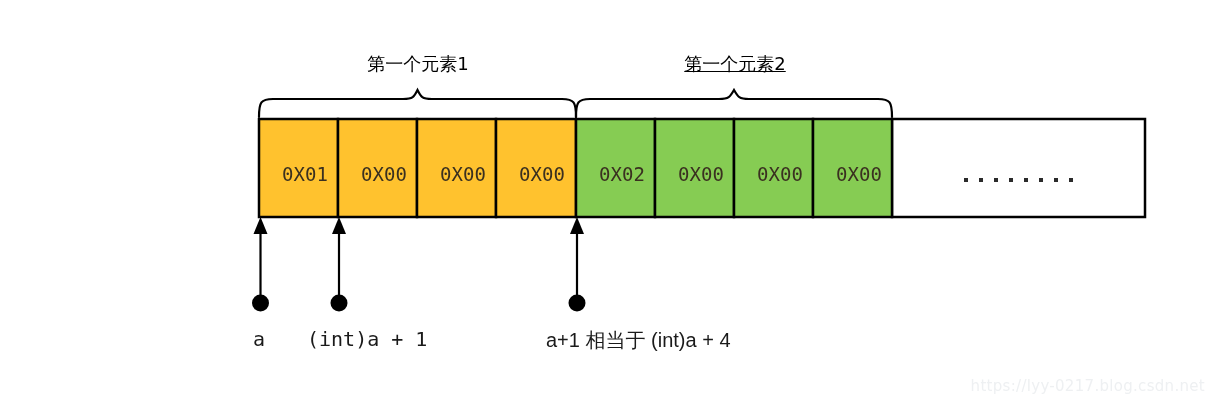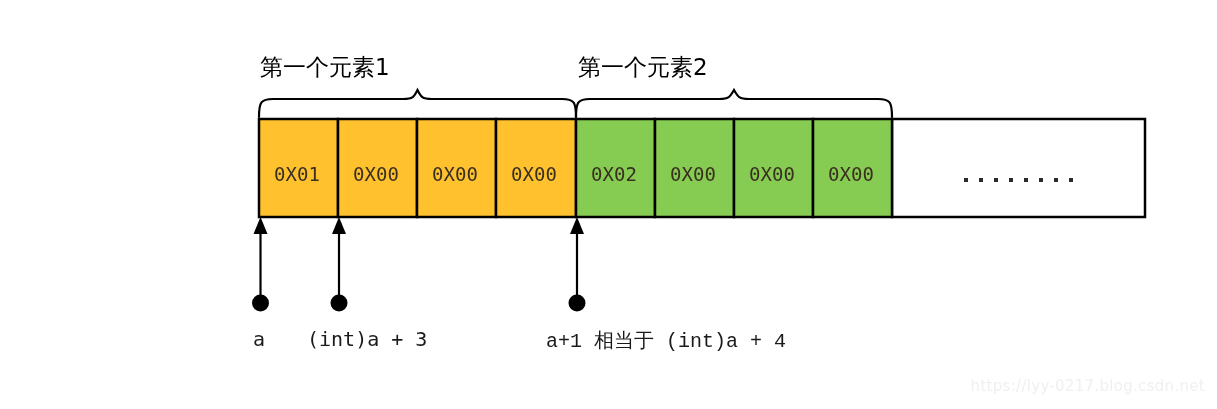--- a/index.html
+++ b/index.html
@@ -43,54 +43,55 @@
     font-size: 21px;
     line-height: 32px;
     color: #000000;
     letter-spacing: 0px;
   }
 
   
   .group-label {
     position: absolute;
     font-family: "DejaVu Sans", "Liberation Sans", sans-serif;
-    font-size: 23px;
+    font-size: 18px;
     color: #000000;
     white-space: nowrap;
-    text-align: left;
+    text-align: center;
   }
   #group-label-1 { left: 260px; top: 52px; width: 316px; }
-  #group-label-2 { left: 578px; top: 52px; width: 314px; }
+  #group-label-2 { left: 578px; top: 52px; width: 314px; text-decoration: underline; }
 
   
   .cell-text {
     position: absolute;
     top: 163px;
     width: 76px;
     text-align: center;
     font-family: "DejaVu Sans Mono", "Liberation Mono", monospace;
     font-size: 19px;
     color: #3a3020;
     white-space: nowrap;
+    padding-left: 8px;
   }
 
   
   .ptr-label {
     position: absolute;
     top: 327px;
     font-family: "DejaVu Sans Mono", "Liberation Mono", monospace;
     font-size: 20px;
     color: #1a1a1a;
     white-space: nowrap;
   }
   #ptr-label-0 { left: 253px; }
   #ptr-label-1 { left: 307px; }
   #ptr-label-2 {
     left: 546px;
-    font-family: Liberation Mono, monospace;
+    font-family: Liberation Sans, sans-serif;
     font-size: 20px;
   }
 
   
   .watermark {
     position: absolute;
     right: 12px;
     top: 377px;
     font-family: "DejaVu Sans", "Liberation Sans", sans-serif;
     font-size: 15px;
@@ -174,18 +175,18 @@
   <div class="cell-text" style="left:259px">0X01</div>
   <div class="cell-text" style="left:338px">0X00</div>
   <div class="cell-text" style="left:417px">0X00</div>
   <div class="cell-text" style="left:496px">0X00</div>
   <div class="cell-text" style="left:576px">0X02</div>
   <div class="cell-text" style="left:655px">0X00</div>
   <div class="cell-text" style="left:734px">0X00</div>
   <div class="cell-text" style="left:813px">0X00</div>
 
   <div class="ptr-label" id="ptr-label-0">a</div>
-  <div class="ptr-label" id="ptr-label-1">(int)a + 3</div>
+  <div class="ptr-label" id="ptr-label-1">(int)a + 1</div>
   <div class="ptr-label" id="ptr-label-2">a+1 相当于 (int)a + 4</div>
 
   <div class="watermark">https://lyy-0217.blog.csdn.net</div>
 
 </div>
 
 </body></html>

